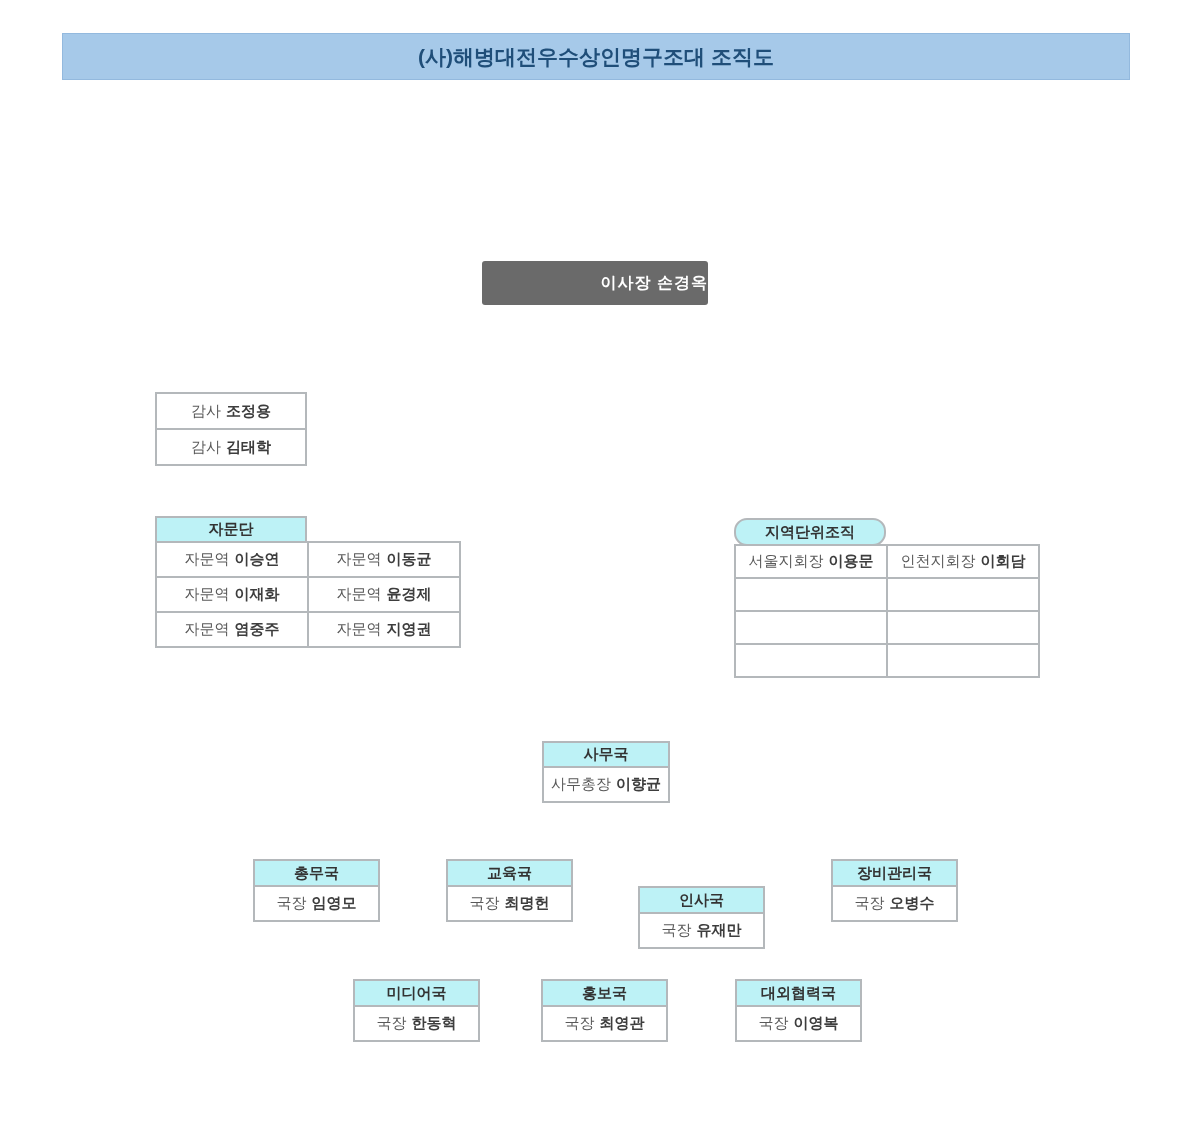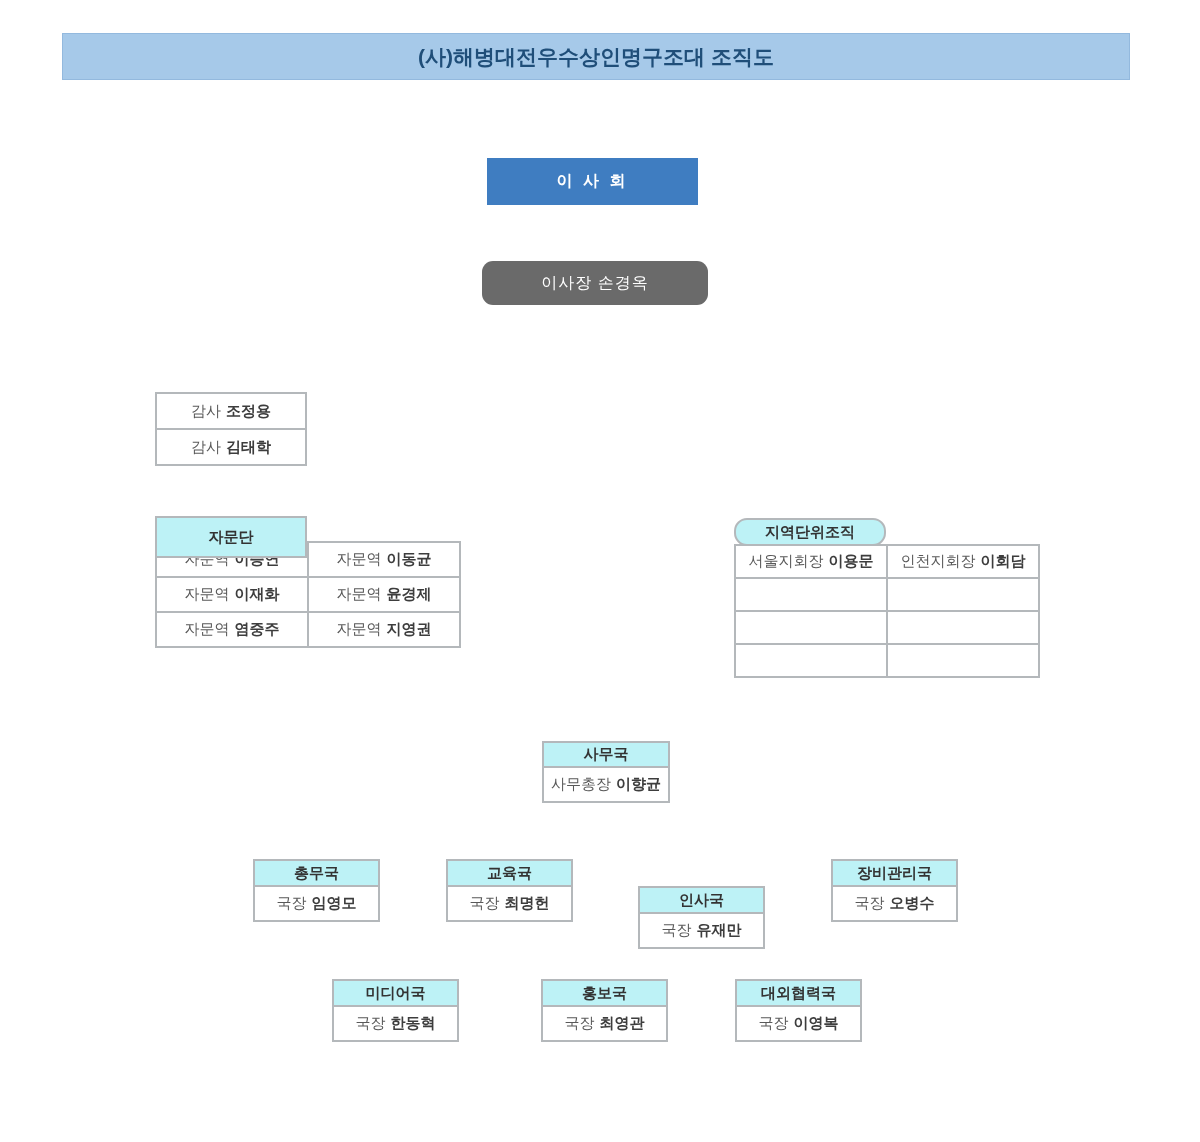--- a/index.html
+++ b/index.html
@@ -18,23 +18,23 @@
     display: flex; align-items: center; justify-content: center;
     font-size: 21px; font-weight: bold; color: #1f4e79;
   }
   .board {
     position: absolute; left: 487px; top: 158px; width: 211px; height: 47px;
     background: #3f7dc1; color: #ffffff; font-weight: bold; font-size: 16px;
     display: flex; align-items: center; justify-content: center; letter-spacing: 3px;
   }
   .chairman {
     position: absolute; left: 482px; top: 261px; width: 226px; height: 44px;
-    background: #6a6a6a; color: #ffffff; font-weight: normal; font-size: 16px;
-    display: flex; align-items: center; justify-content: center;
-    letter-spacing: 1px; border-radius: 11px;
+    background: #6a6a6a; color: #ffffff; font-weight: bold; font-size: 16px;
+    display: flex; align-items: center; justify-content: flex-end;
+    letter-spacing: 1px; border-radius: 3px;
   }
   .orgtable { position: absolute; border-collapse: collapse; z-index: 1; }
   .orgtable td {
     border: 2px solid #b4b8bb; background: #ffffff;
     text-align: center; vertical-align: middle;
     font-size: 15px; color: #595959; white-space: nowrap;
   }
   .auditors td  { width: 150px; height: 36px; }
   .advisory td  { width: 152px; height: 35px; }
   .regional td  { width: 152px; height: 33px; }
@@ -59,44 +59,41 @@
 </style>
 </head>
 <body>
 
 <div class="canvas">
 
   <div class="banner">
     <span>(사)해병대전우수상인명구조대 조직도</span>
   </div>
 
-  <div class="board">
-    <span>이 사 회</span>
-  </div>
 
   <div class="chairman">
     <span>이사장 손경옥</span>
   </div>
 
   <table class="orgtable auditors" style="left:155px; top:392px;">
     <tbody>
         <tr>
       <td>
         <span class="label">감사</span><span class="name">조정용</span>
       </td>
     </tr>
     <tr>
       <td>
         <span class="label">감사</span><span class="name">김태학</span>
       </td>
     </tr>
   </tbody>
     </table>
 
-  <div class="section-header" style="left:155px; top:516px; width:152px; height:42px;">
+  <div class="section-header" style="left:155px; top:516px; width:152px; height:27px;">
     <span>자문단</span>
   </div>
   <table class="orgtable advisory" style="left:155px; top:541px;">
     <tbody>
         <tr>
       <td>
         <span class="label">자문역</span><span class="name">이승연</span>
       </td>
       <td>
         <span class="label">자문역</span><span class="name">이동균</span>
@@ -189,21 +186,21 @@
   <div class="dept" style="left:806px; top:859px;">
     <div class="dept-header">
       <span>장비관리국</span>
     </div>
     <div class="dept-body">
       <span class="label">국장</span>
         <span class="name">오병수</span>
     </div>
   </div>
 
-  <div class="dept" style="left:307px; top:979px;">
+  <div class="dept" style="left:328px; top:979px;">
     <div class="dept-header">
       <span>미디어국</span>
     </div>
     <div class="dept-body">
       <span class="label">국장</span>
         <span class="name">한동혁</span>
     </div>
   </div>
   <div class="dept" style="left:516px; top:979px;">
     <div class="dept-header">

